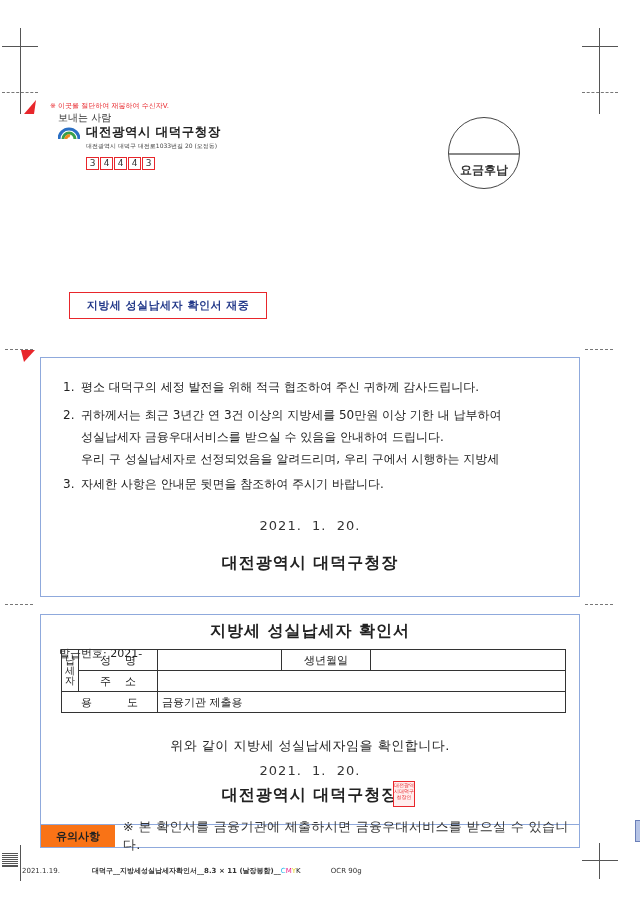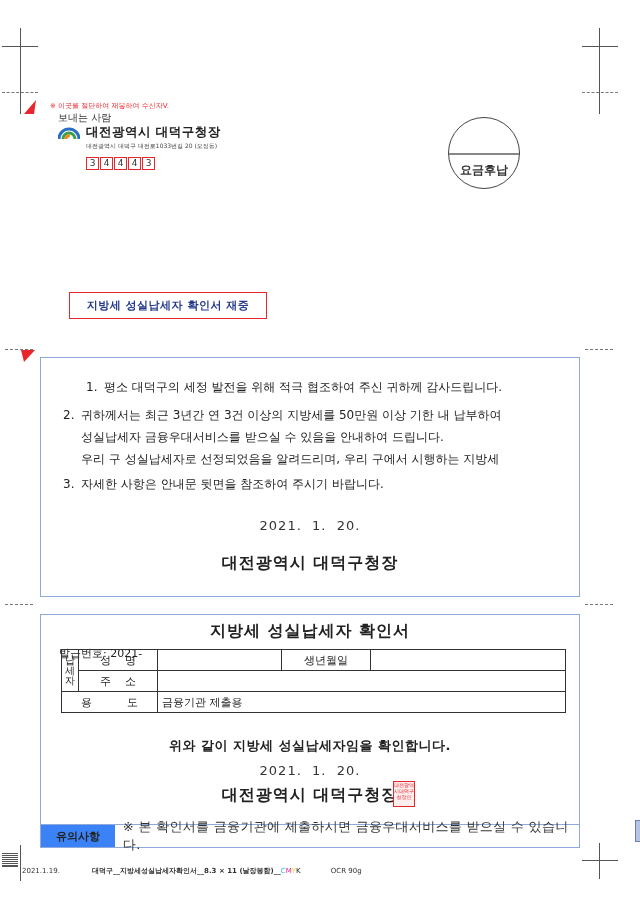--- a/index.html
+++ b/index.html
@@ -27,21 +27,21 @@
   .notice .num { display:inline-block; width:18px; }
   .indent { padding-left:18px; }
   .center { text-align:center; }
   .date { font-size:13px; letter-spacing:1px; color:#333; }
   .sig { font-size:16px; font-weight:bold; letter-spacing:1px; color:#222; }
   table.cert { position:absolute; left:20px; top:34px; width:505px; border-collapse:collapse; font-size:11px; }
   table.cert td { border:1px solid #333; height:20px; padding:0 4px; }
   .seal { position:absolute; width:20px; height:24px; border:1.5px solid #e8262b; background:#ffeeee; color:#e8262b;
           font-size:5px; line-height:6px; text-align:center; overflow:hidden; }
   .caution-bar { position:absolute; left:0; right:0; bottom:0; height:22px; border-top:1px solid #8fa9dc; display:flex; align-items:center; }
-  .caution-label { width:75px; height:22px; background:#3b82f6; color:#222; font-weight:bold; font-size:11px; display:flex; align-items:center; justify-content:center; }
+  .caution-label { width:75px; height:22px; background:#f97316; color:#222; font-weight:bold; font-size:11px; display:flex; align-items:center; justify-content:center; }
   .caution-text { font-size:13px; color:#333; padding-left:8px; letter-spacing:0.3px; }
   .footer { position:absolute; top:866px; left:22px; font-size:7px; color:#333; white-space:nowrap; }
   .footer b { font-weight:bold;padding-left:12px; }
 </style>
 </head>
 <body>
 
 <div class="vline" style="left:20px;top:28px;height:86px;"></div>
 <div class="hline" style="left:2px;top:46px;width:36px;"></div>
 <div class="dash" style="left:2px;top:92px;width:36px;"></div>
@@ -85,21 +85,21 @@
 </div>
 
 <div class="stamp-circle">
   <div class="bar"></div>
   <div class="txt">요금후납</div>
 </div>
 
 <div class="title-box">지방세 성실납세자 확인서 재중</div>
 
 <div class="box notice" style="left:40px;top:357px;width:538px;height:238px;">
-  <div class="item" style="top:18px;margin-left:23px;">
+  <div class="item" style="top:18px;">
     <p><span class="num">1.</span><span>평소 대덕구의 세정 발전을 위해 적극 협조하여 주신 귀하께 감사드립니다.</span></p>
   </div>
   <div class="item" style="top:46px;">
     <p><span class="num">2.</span><span>귀하께서는 최근 3년간 연 3건 이상의 지방세를 50만원 이상 기한 내 납부하여</span></p>
     <p class="indent">성실납세자 금융우대서비스를 받으실 수 있음을 안내하여 드립니다.</p>
     <p class="indent">우리 구 성실납세자로 선정되었음을 알려드리며, 우리 구에서 시행하는 지방세</p>
   </div>
   <div class="item" style="top:115px;">
     <p><span class="num">3.</span><span>자세한 사항은 안내문 뒷면을 참조하여 주시기 바랍니다.</span></p>
   </div>
@@ -122,21 +122,21 @@
     <tr>
       <td style="text-align:center;white-space:pre;">주    소</td>
       <td colspan="3"></td>
     </tr>
     <tr>
       <td colspan="2" style="text-align:center;white-space:pre;">용          도</td>
       <td colspan="3">금융기관 제출용</td>
     </tr>
   </tbody>
     </table>
-  <div class="abs center" style="left:0;right:0;top:122px;font-size:13px;font-weight:bold;letter-spacing:0.5px;">위와 같이 지방세 성실납세자임을 확인합니다.</div>
+  <div class="abs center" style="left:0;right:0;top:122px;font-size:13px;font-weight:normal;letter-spacing:0.5px;">위와 같이 지방세 성실납세자임을 확인합니다.</div>
   <div class="abs center date" style="left:0;right:0;top:148px;white-space:pre;">2021.  1.  20.</div>
   <div class="abs center sig" style="left:0;right:0;top:170px;">대전광역시 대덕구청장</div>
   <div class="seal" style="left:352px;top:166px;">대전광역시대덕구청장인</div>
   <div class="caution-bar">
     <div class="caution-label">유의사항</div>
     <div class="caution-text">※ 본 확인서를 금융기관에 제출하시면 금융우대서비스를 받으실 수 있습니다.</div>
   </div>
 </div>
 
 <div class="footer">

